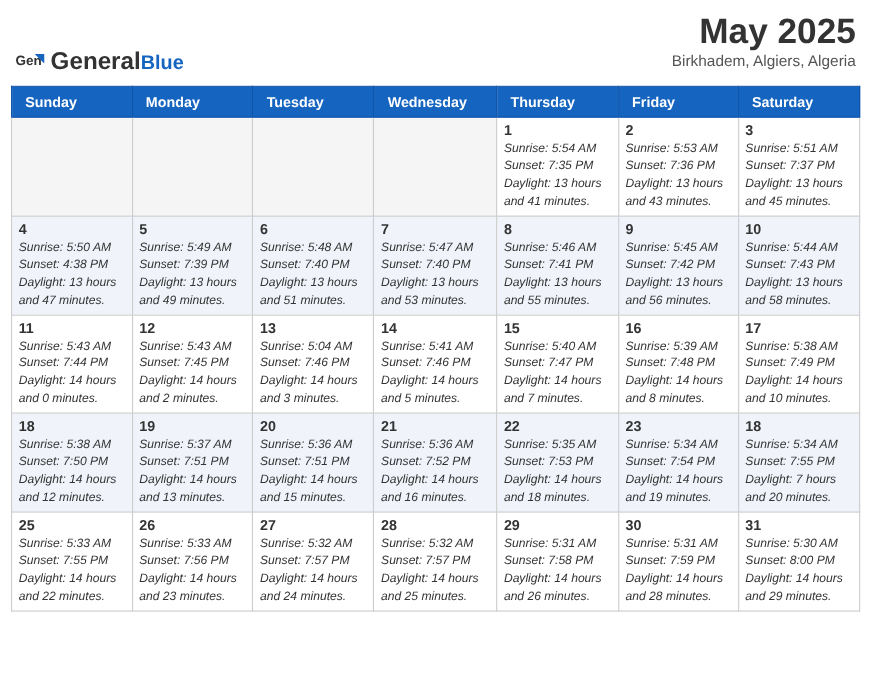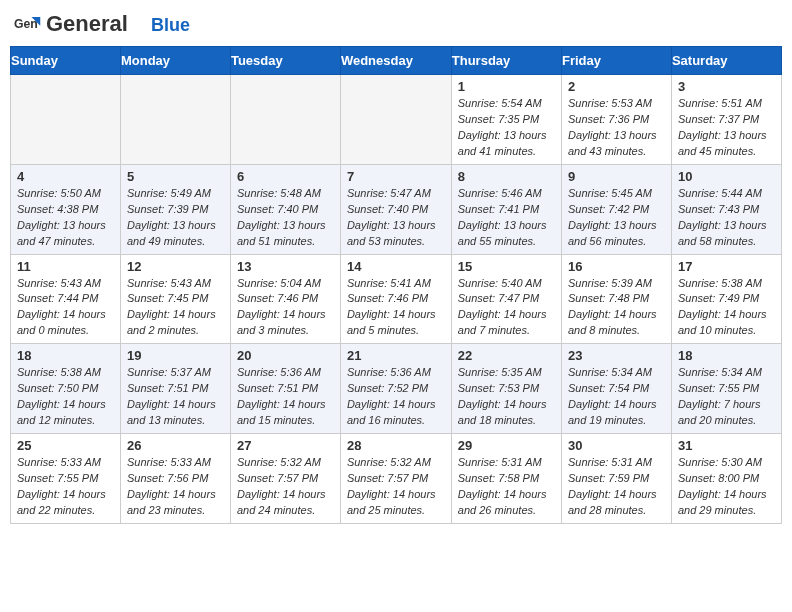--- a/index.html
+++ b/index.html
@@ -14,20 +14,21 @@
       display: flex;
       justify-content: space-between;
       align-items: flex-start;
       margin-bottom: 8px;
       padding: 0 4px;
     }
     .logo {
       display: flex;
       align-items: center;
       gap: 4px;
+      margin-top: 32px;
     }
     .logo-icon {
       width: 28px;
       height: 28px;
     }
     .title-block {
       text-align: right;
     }
     .month-year {
       font-size: 32px;
@@ -40,21 +41,21 @@
     }
     .calendar {
       width: 100%;
       border-collapse: collapse;
       border: 1px solid #ccc;
     }
     .calendar th {
       background-color: #1565c0;
       color: #fff;
       text-align: left;
-      padding: 6px 0;
+      padding: 6px 12px;
       font-size: 13px;
       border: 1px solid #1155aa;
     }
     .calendar td {
       vertical-align: top;
       padding: 4px 6px;
       border: 1px solid #ccc;
       width: 113px;
       min-height: 80px;
       background: #fff;
@@ -92,24 +93,26 @@
 </head>
 <body>
 
 <div class="header">
   <div class="logo">
     <svg class="logo-icon" viewBox="0 0 32 32">
       <text x="0" y="20" font-size="14" font-weight="bold" fill="#333">Gen</text>
       <polygon points="20,8 30,8 30,18" fill="#1565c0"></polygon>
     </svg>
     <div>
-      <span style="font-size:22px;font-weight:bold;color:#333;">General</span><span style="font-size:18px;font-weight:bold;color:#1565c0;padding-left:23px;">Blue</span>
+      <span style="font-size:22px;font-weight:bold;color:#333;">General</span><span style="font-size:18px;font-weight:bold;color:#1565c0;">Blue</span>
     </div>
   </div>
   <div class="title-block">
+    <div class="month-year">May 2025</div>
+    <div class="location">Birkhadem, Algiers, Algeria</div>
   </div>
 </div>
 
 <table class="calendar">
   <thead>
     <tr id="weekday-header">
     <th>Sunday</th>
         <th>Monday</th>
         <th>Tuesday</th>
         <th>Wednesday</th>

